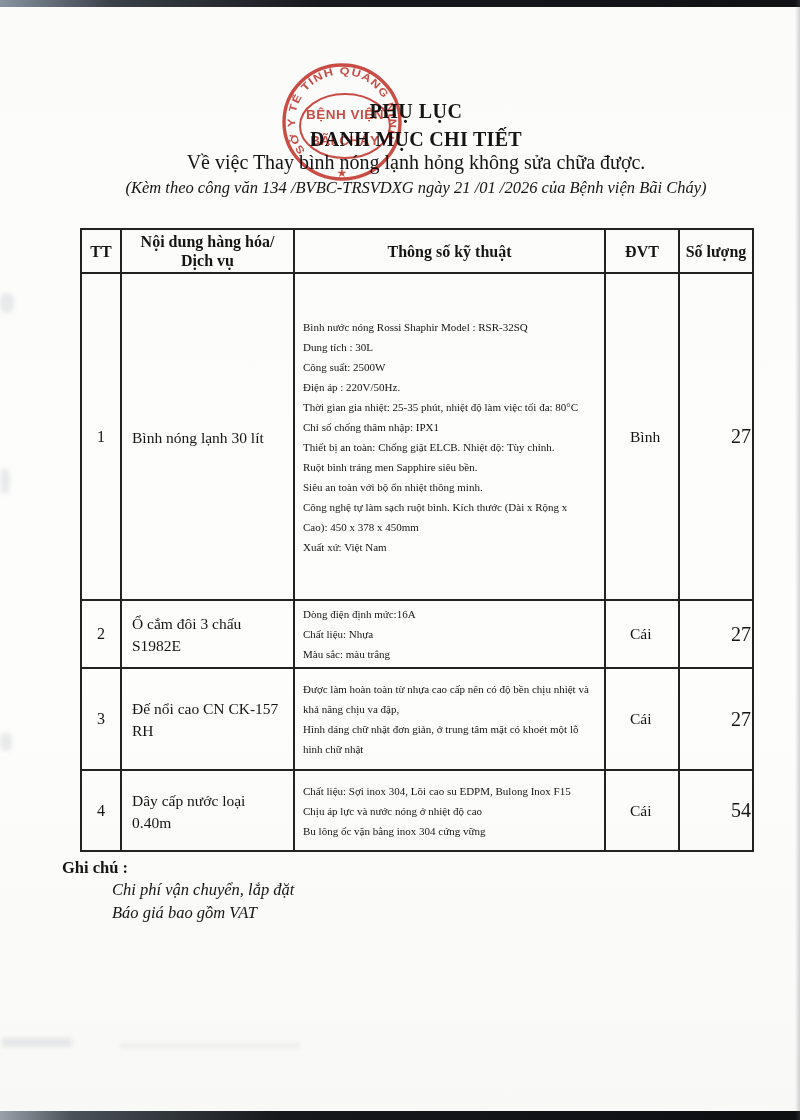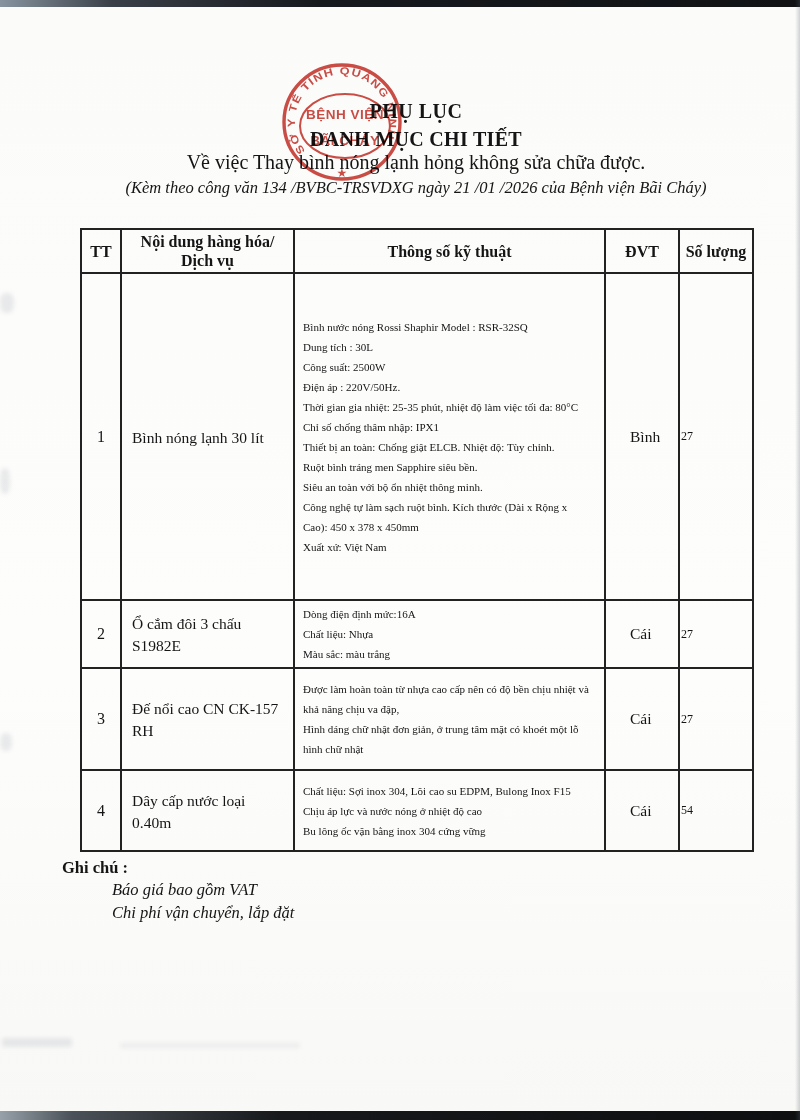--- a/index.html
+++ b/index.html
@@ -40,21 +40,21 @@
   
   table.items { position:absolute; left:80px; top:228px; width:672px;
     border-collapse:collapse; table-layout:fixed; }
   table.items th, table.items td { border:2px solid #222; vertical-align:middle; }
   table.items th { font-size:16px; font-weight:bold; line-height:19px; padding:2px 1px; text-align:center; }
   td.c-tt { text-align:center; font-size:16px; }
   td.c-name { font-size:15.5px; line-height:22px; padding:4px 6px 2px 10px; }
   td.c-specs { vertical-align:top; font-size:11px; padding:3px 15px 3px 8px; }
   .spec-line { line-height:20px; }
   td.c-unit { font-size:15.5px; padding-left:24px; }
-  td.c-qty { font-size:12px; text-align:left; }
+  td.c-qty { font-size:20px; text-align:right; }
   tr.hdr { height:42px; }
   tr.r1 { height:327px; }
   tr.r2 { height:58px; }
   tr.r3 { height:102px; }
   tr.r4 { height:81px; }
 
   
   .notes { position:absolute; left:62px; top:858px; }
   .notes-label { font-size:16.5px; font-weight:bold; }
   .note-item { font-size:16.5px; font-style:italic; margin-left:50px; line-height:23px; }
@@ -160,17 +160,17 @@
             <div class="spec-line">Bu lông ốc vặn bằng inox 304 cứng vững</div>
           </td>
         <td class="c-unit">Cái</td>
         <td class="c-qty">54</td>
       </tr>
     </tbody>
   </table>
 
   <div class="notes">
     <div class="notes-label">Ghi chú :</div>
+    <div class="note-item">Chi phí vận chuyển, lắp đặt</div>
     <div class="note-item">Báo giá bao gồm VAT</div>
-    <div class="note-item">Chi phí vận chuyển, lắp đặt</div>
   </div>
 
 </div>
 
 </body></html>

